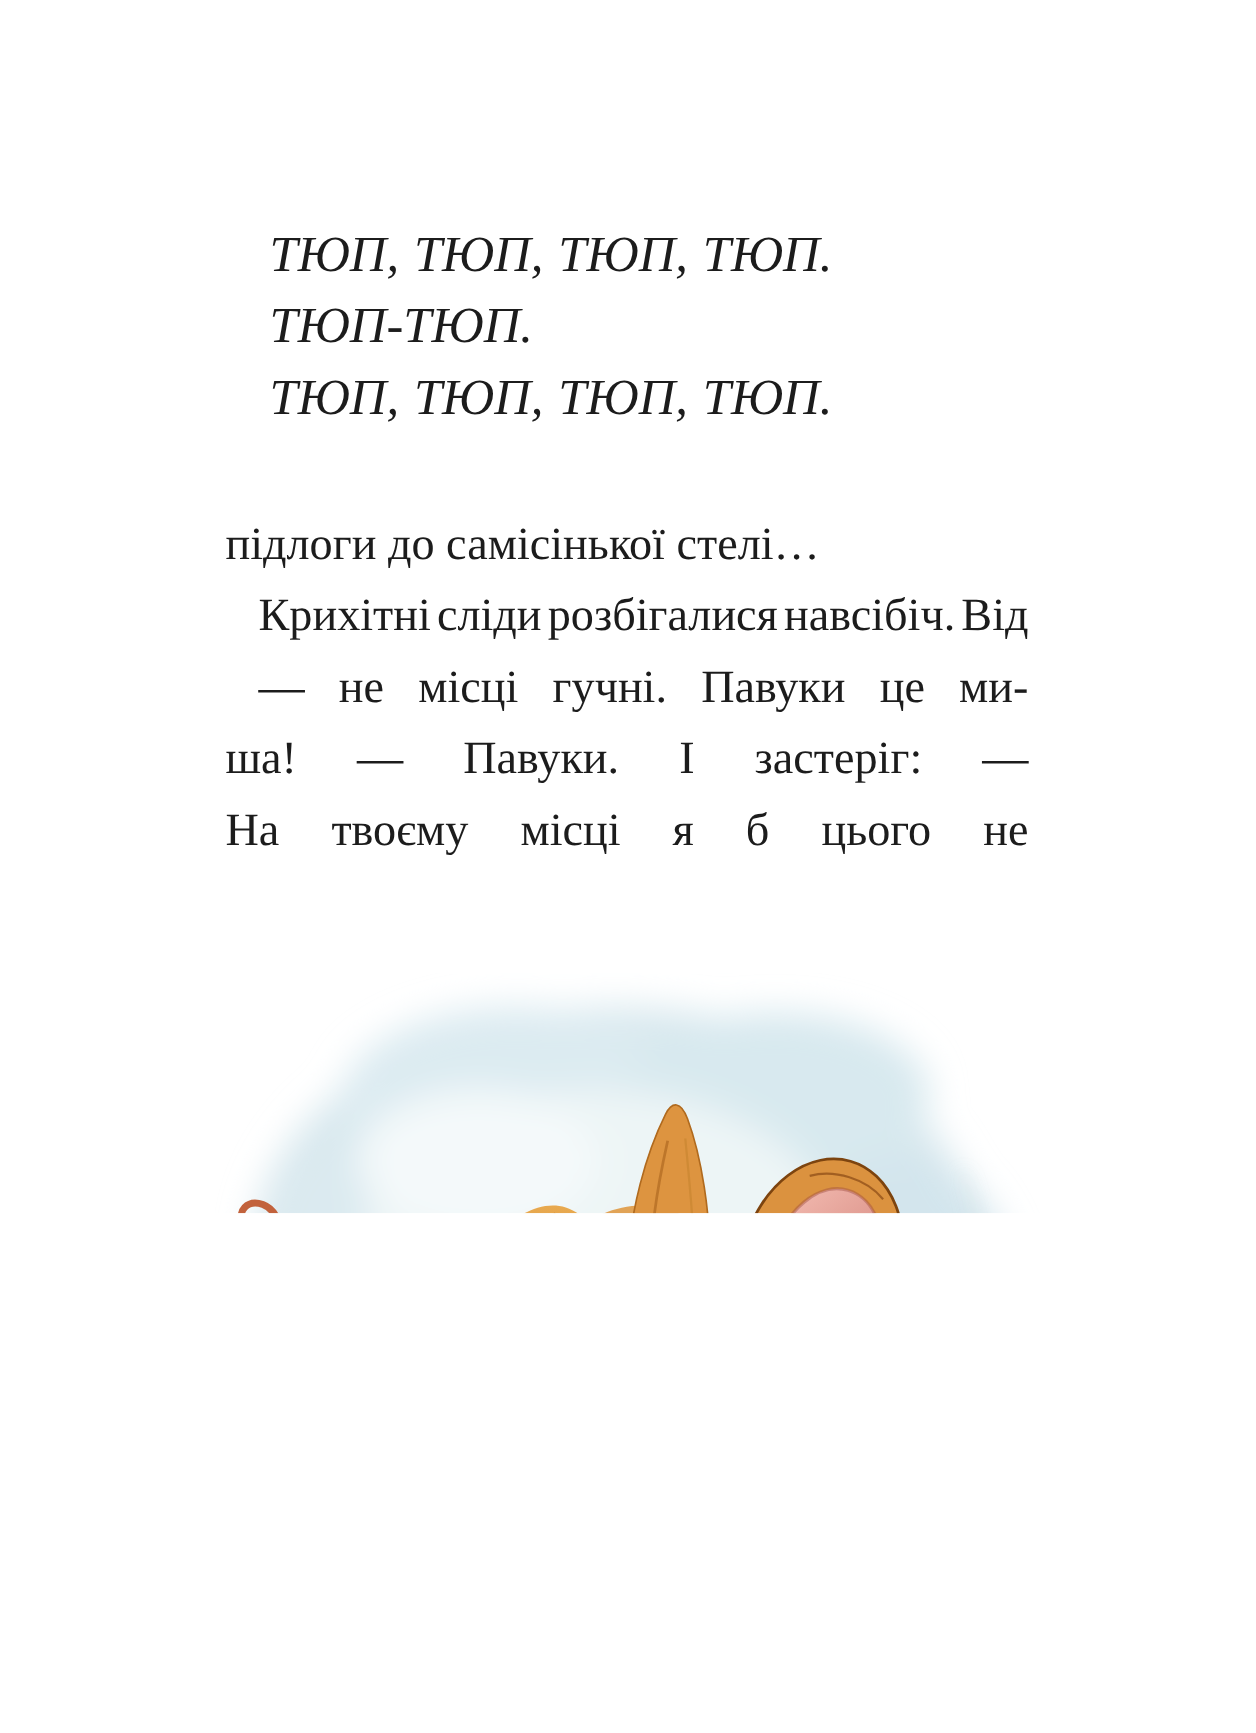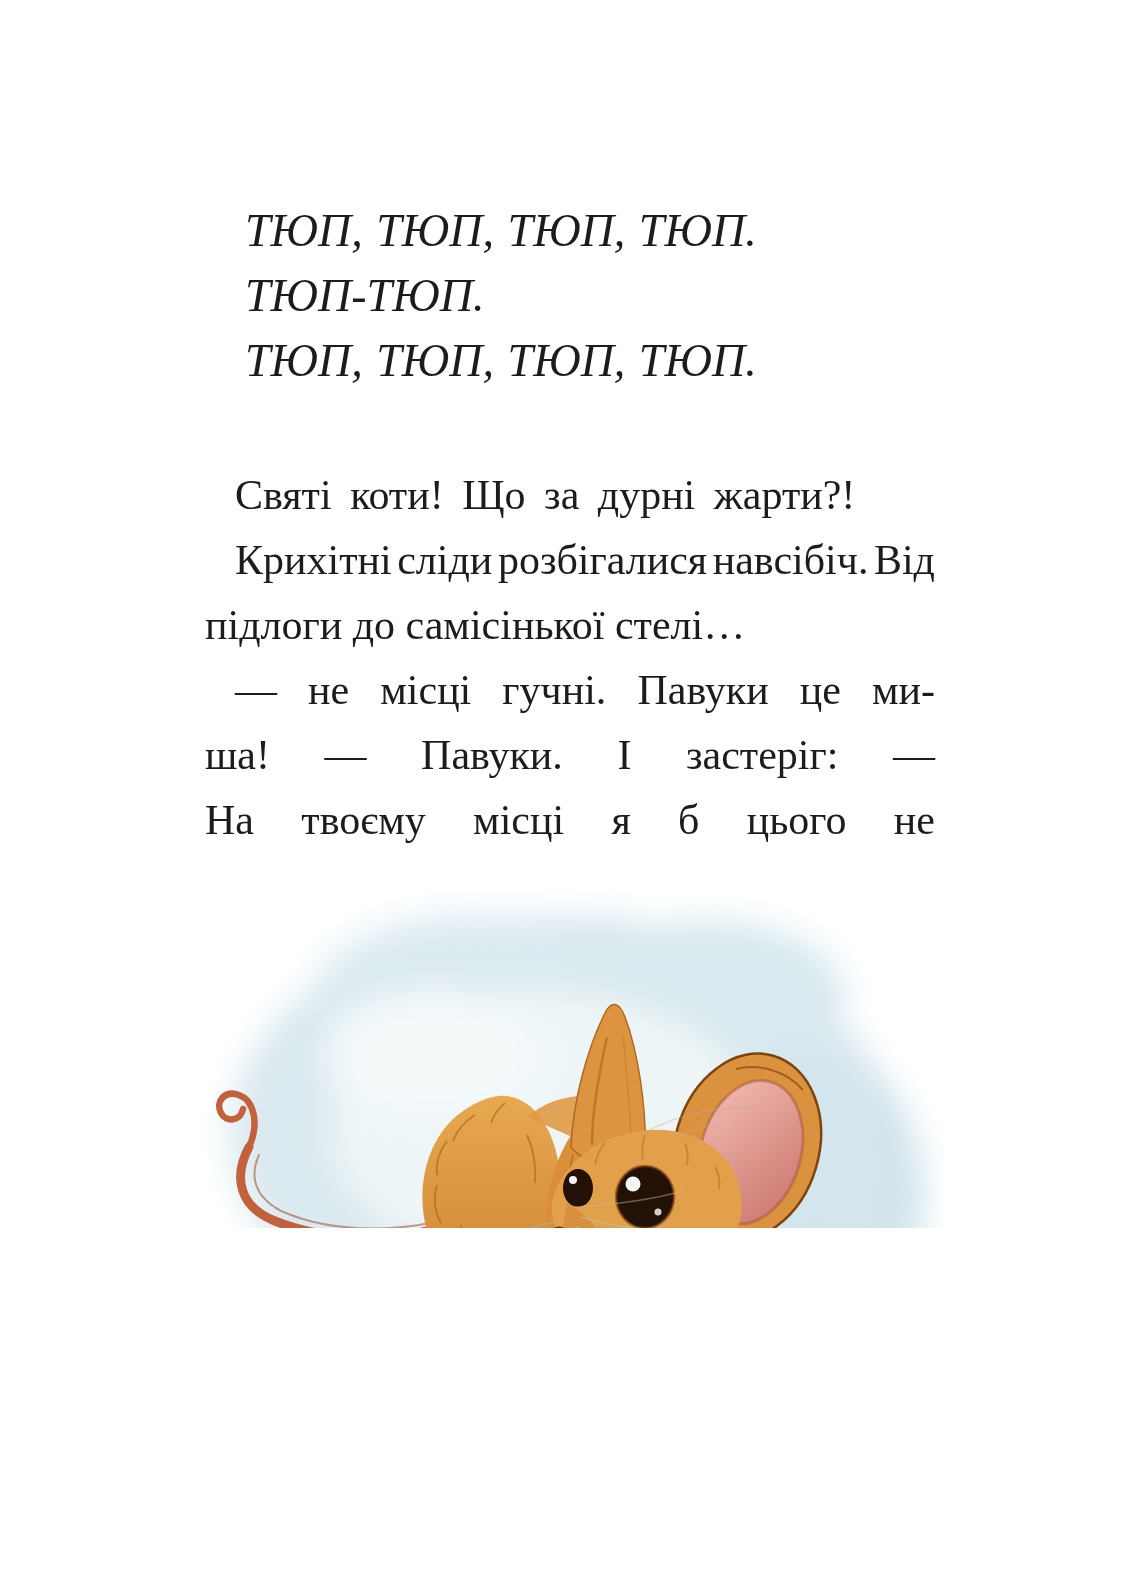--- a/index.html
+++ b/index.html
@@ -1,19 +1,19 @@
 <!DOCTYPE html>
 <html><head>
 <meta charset="utf-8">
 <style>
   html,body{margin:0;padding:0;background:#ffffff;}
   .page{
     position:relative;
     width:1142px;
-    height:1228px;
+    height:1103px;
     background:#ffffff;
     overflow:hidden;
     font-family:"Liberation Serif","DejaVu Serif",serif;
     color:#1c1c1c;
   }
   
   .sound-block{
     position:absolute;
     left:245px;
     top:198px;
@@ -55,29 +55,28 @@
 
 <div class="page">
 
   <div class="sound-block">
     <div class="sline">ТЮП, ТЮП, ТЮП, ТЮП.</div>
     <div class="sline">ТЮП-ТЮП.</div>
     <div class="sline">ТЮП, ТЮП, ТЮП, ТЮП.</div>
   </div>
 
   <div class="body-block">
-    <div class="bline indent ws">Святі коти! Що за дурні жарти?!</div>
+    <div class="bline">підлоги до самісінької стелі…</div>
     <div class="bline indent j">
         <span>Крихітні</span>
         <span>сліди</span>
         <span>розбігалися</span>
         <span>навсібіч.</span>
         <span>Від</span>
       </div>
-    <div class="bline">підлоги до самісінької стелі…</div>
     <div class="bline indent j">
         <span>—</span>
         <span>не</span>
         <span>місці</span>
         <span>гучні.</span>
         <span>Павуки</span>
         <span>це</span>
         <span>ми-</span>
       </div>
     <div class="bline j">

